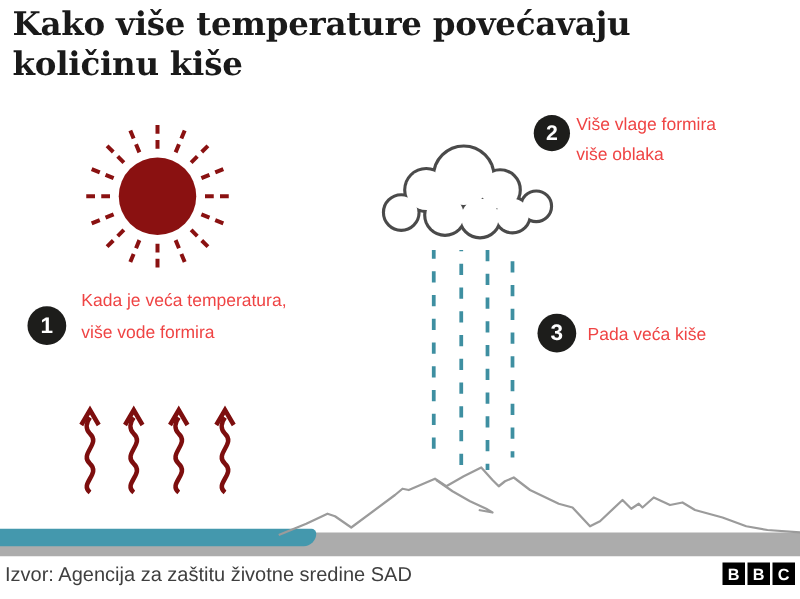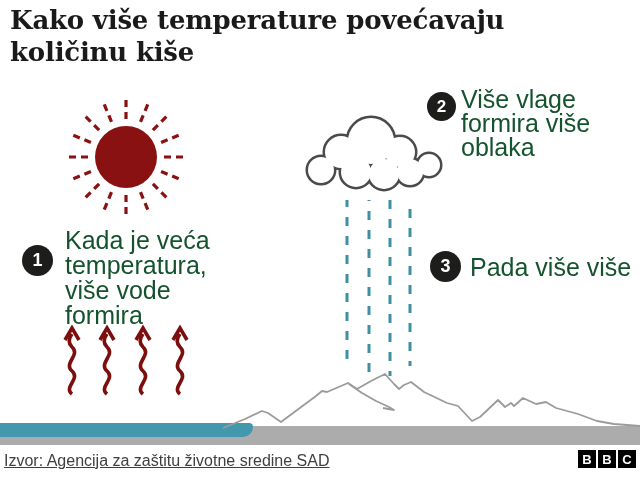--- a/index.html
+++ b/index.html
@@ -21,22 +21,22 @@
   .badge{
     position:absolute;border-radius:50%;
     background:var(--badge);color:#fff;
     display:flex;align-items:center;justify-content:center;
     font-weight:bold;font-size:18px;
   }
   .badge1{left:22px;top:245px;width:31px;height:31px;}
   .badge2{left:427px;top:92px;width:29px;height:29px;font-size:17px;}
   .badge3{left:430px;top:251px;width:31px;height:31px;}
   .step-text{
-    position:absolute;color:#14532d;
-    font-size:25px;line-height:25px;
+    position:absolute;color:#ef4444;
+    font-size:14px;line-height:25px;
   }
   .text1{left:65px;top:228px;width:182px;}
   .text2{left:461px;top:87px;width:140px;line-height:24px;}
   .text3{left:470px;top:255px;width:170px;white-space:nowrap;}
   .sun-svg{position:absolute;left:61px;top:92px;}
   .sun-core{fill:var(--sun);}
   .sun-rays line{stroke:var(--sun);stroke-width:3.2;stroke-dasharray:7 5;}
   .arrows-svg{position:absolute;left:61px;top:324px;}
   .arrows-svg path{fill:none;stroke:var(--arrow);stroke-width:3.6;stroke-linejoin:miter;}
   .cloud-svg{position:absolute;left:298px;top:114px;}
@@ -44,21 +44,21 @@
   .cloud-fill{fill:#fff;stroke:none;}
   .rain-svg{position:absolute;left:340px;top:200px;}
   .rain-svg line{stroke:var(--rain);stroke-width:3;stroke-dasharray:9 10;}
   .ground{position:absolute;left:0;top:426px;width:640px;height:19px;background:var(--ground);}
   .water{position:absolute;left:0;top:423px;width:253px;height:14px;background:var(--water);
          border-radius:0 5px 13px 0;}
   .mountains-svg{position:absolute;left:190px;top:368px;}
   .mountains-svg polyline{fill:none;stroke:var(--mountain);stroke-width:1.8;stroke-linejoin:round;}
   .source{
     position:absolute;left:4px;top:452px;
-    font-size:16px;color:#3F3F3F;text-decoration:underline;
+    font-size:16px;color:#3F3F3F;
   }
   .bbc{position:absolute;right:4px;top:450px;display:flex;gap:2px;}
   .bbc .blk{
     width:18px;height:18px;background:#000;color:#fff;
     display:flex;align-items:center;justify-content:center;
     font-weight:bold;font-size:13px;font-family:"Liberation Sans",sans-serif;
   }
 </style>
 </head>
 <body>
@@ -126,21 +126,21 @@
   <div class="step-text text2">Više vlage formira više oblaka</div>
 
   <svg class="rain-svg" id="rain-svg" width="80" height="180" viewBox="0 0 80 180">
       <line x1="7" y1="0" x2="7" y2="163" stroke-dashoffset="2"></line>
       <line x1="29" y1="0" x2="29" y2="173" stroke-dashoffset="8"></line>
       <line x1="50" y1="0" x2="50" y2="176" stroke-dashoffset="0"></line>
       <line x1="70" y1="0" x2="70" y2="166" stroke-dashoffset="10"></line>
     </svg>
 
   <div class="badge badge3">3</div>
-  <div class="step-text text3">Pada više više</div>
+  <div class="step-text text3">Pada veća kiše</div>
 
   <div class="ground"></div>
   <div class="water"></div>
   <svg class="mountains-svg" width="450" height="64" viewBox="0 0 450 64">
     <polyline points="33,60 55,51 72,43 78,45 91,54 126,28 132,23 137,24 158,15 167,21 181,13 195,6 204,16 209,21 214,17 221,14 234,24 257,35 268,38 282,53 290,49 308,32 315,39 321,35 324,38 333,30 346,36 356,34 366,40 388,46 407,53 424,56 450,58"></polyline>
     <polyline points="159,16 172,25 186,33 199,39 204,42 193,40"></polyline>
   </svg>
 
   <div class="source">Izvor: Agencija za zaštitu životne sredine SAD</div>
   <div class="bbc">

